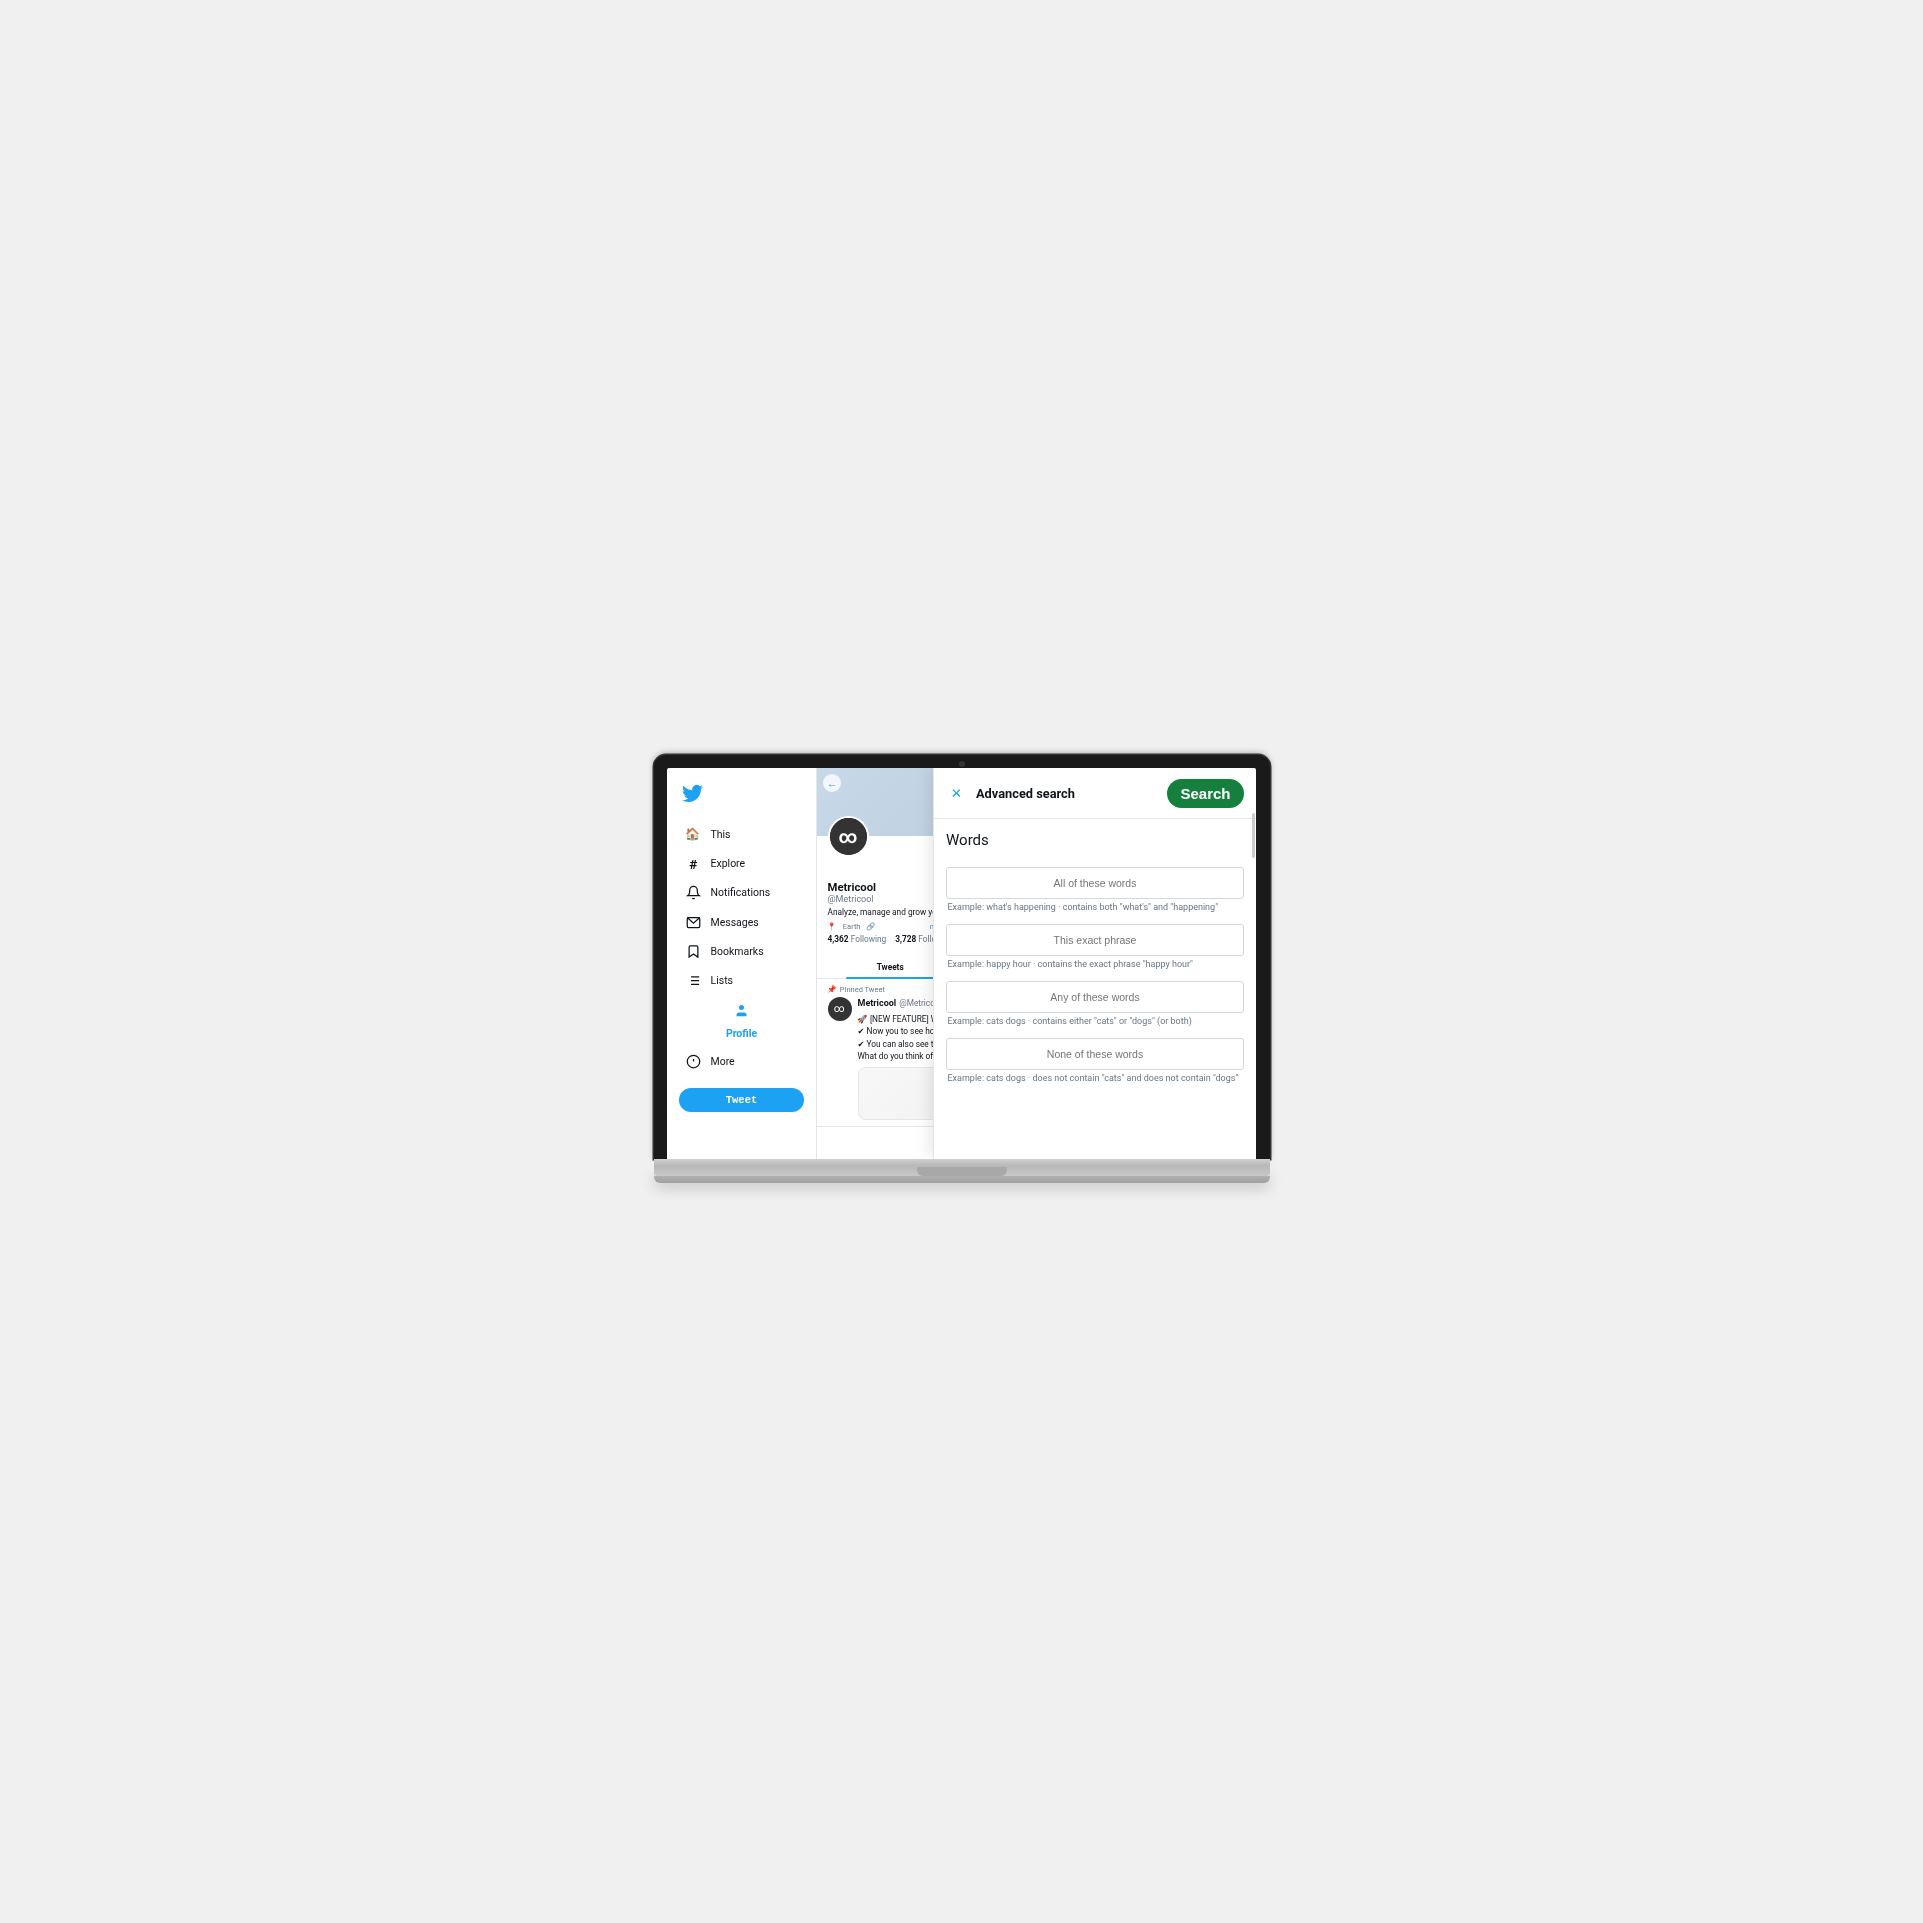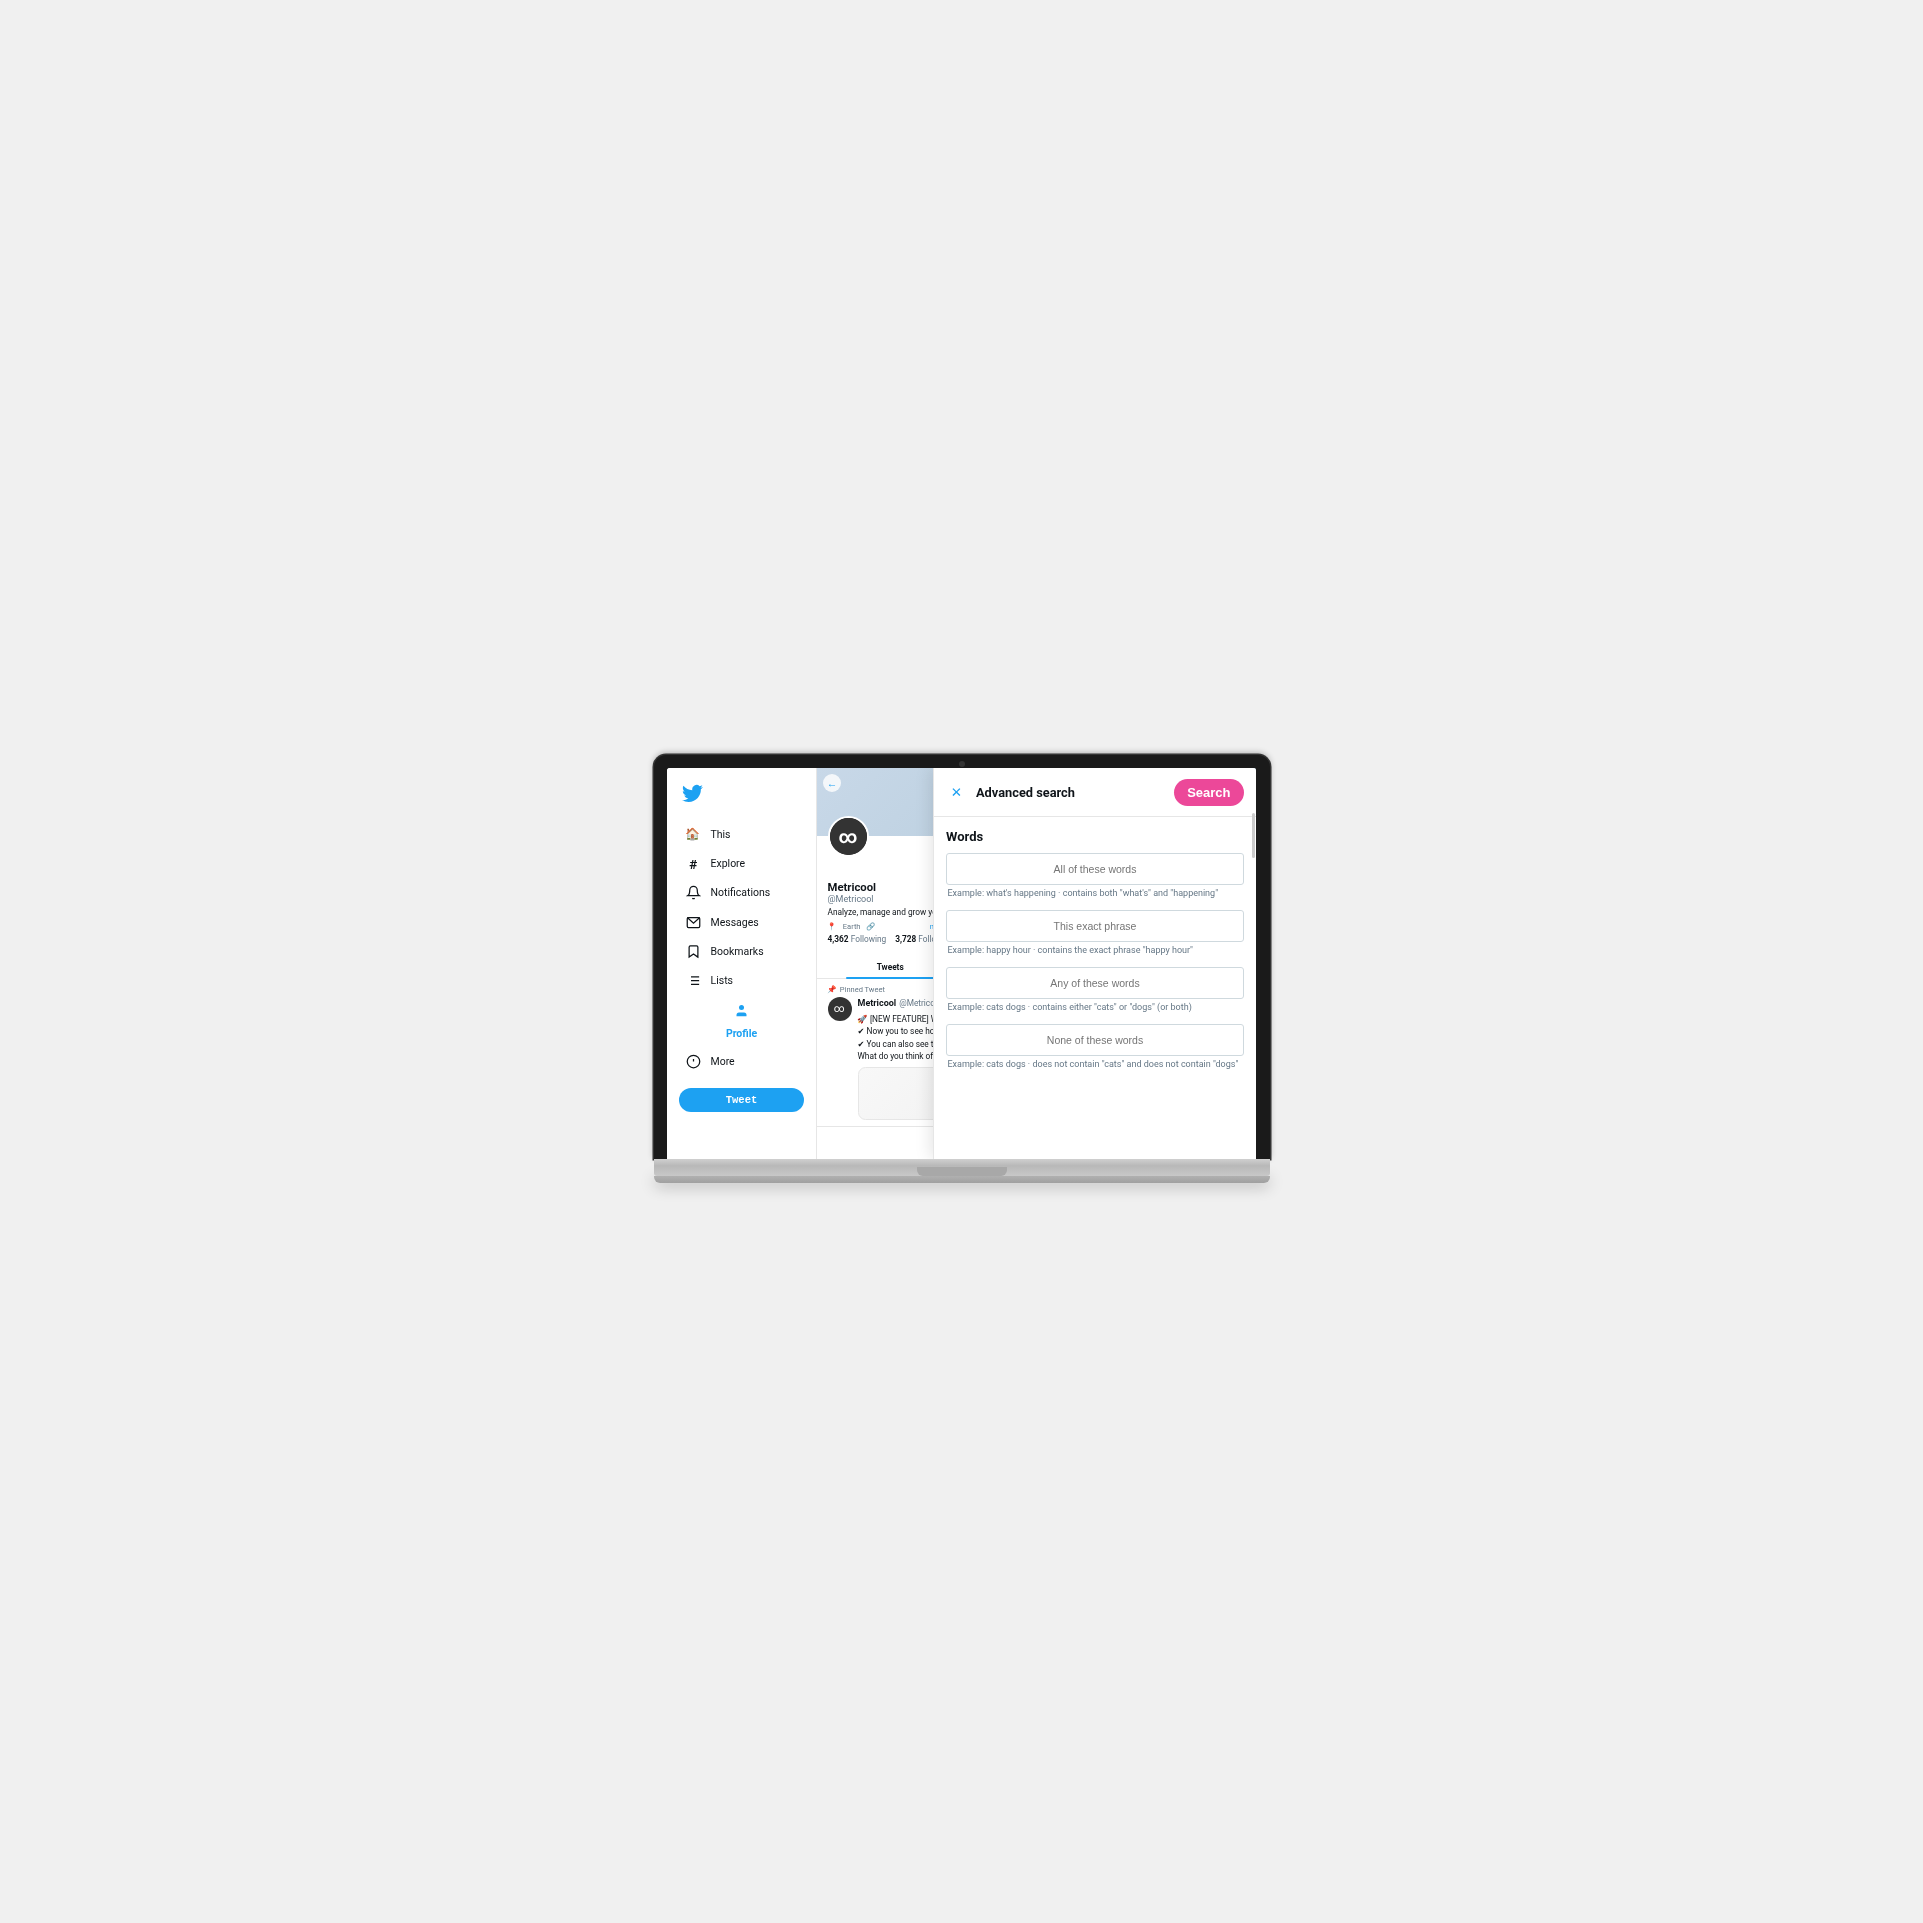--- a/index.html
+++ b/index.html
@@ -441,41 +441,41 @@
       justify-content: center;
     }
 
     .search-modal-title {
       font-size: 12.8px;
       font-weight: 700;
       color: #0f1419;
     }
 
     .search-btn {
-      background: #ec4899;
+      background: #15803d;
       color: #fff;
       border: none;
       border-radius: 15px;
       padding: 6px 13.5px;
-      font-size: 13px;
+      font-size: 15px;
       font-weight: 700;
       cursor: pointer;
     }
 
     .search-modal-body {
       flex: 1;
       overflow-y: auto;
       padding: 12px;
     }
 
     .words-section-title {
-      font-size: 13px;
-      font-weight: 700;
-      color: #0f1419;
-      margin-bottom: 9px;
+      font-size: 15px;
+      font-weight: 400;
+      color: #0f1419;
+      margin-bottom: 18px;
     }
 
     .search-field-group {
       margin-bottom: 12px;
     }
 
     .search-field-input {
       width: 100%;
       border: 0.8px solid #cfd9de;
       border-radius: 3px;

